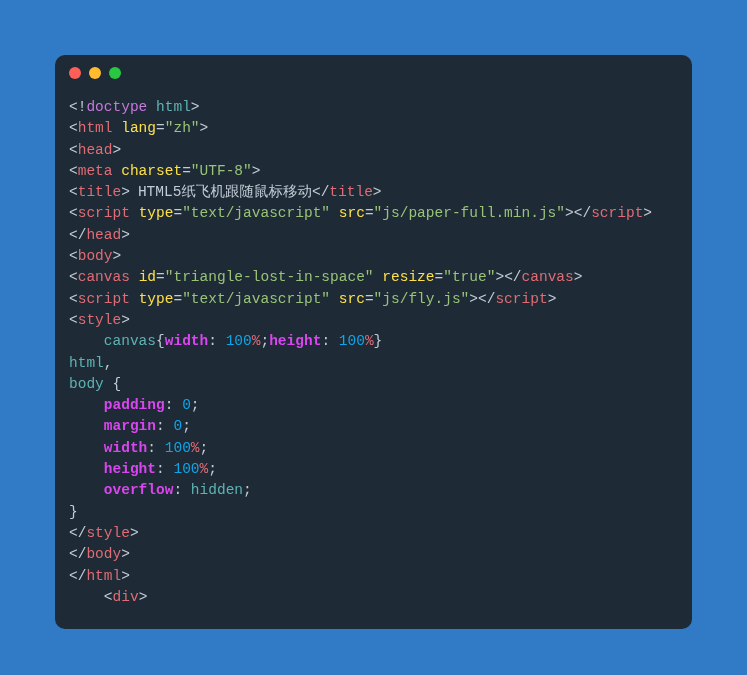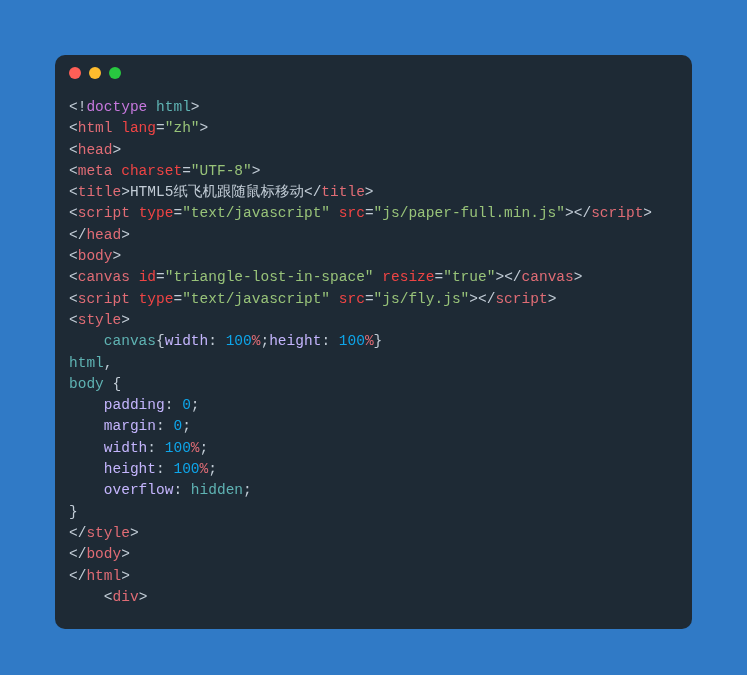--- a/index.html
+++ b/index.html
@@ -30,25 +30,25 @@
 .dot.g { background: #28c840; }
 .code {
   padding: 6px 14px 14px 14px;
   line-height: 21.3px;
   white-space: pre;
   color: #c2ccd6;
 }
 .p  { color: #c2ccd6; } 
 .kw { color: #c678dd; margin-top: 8px; } 
 .tg { color: #e06c75; } 
-.at { color: #ef4444; } 
+.at { color: #fde047; } 
 .st { color: #98c379; } 
-.tx { color: #c2ccd6; } 
+.tx { color: #c2ccd6; margin-left: 8px; } 
 .sl { color: #5fb3b3; } 
-.pr { color: #c4b5fd; } 
+.pr { color: #d946ef; font-weight: bold; } 
 .nu { color: #0ea5e9; } 
 .un { color: #e06c75; } 
 </style>
 </head>
 <body>
 
 <div class="window">
   <div class="titlebar">
     <div class="dot r"></div>
     <div class="dot y"></div>

